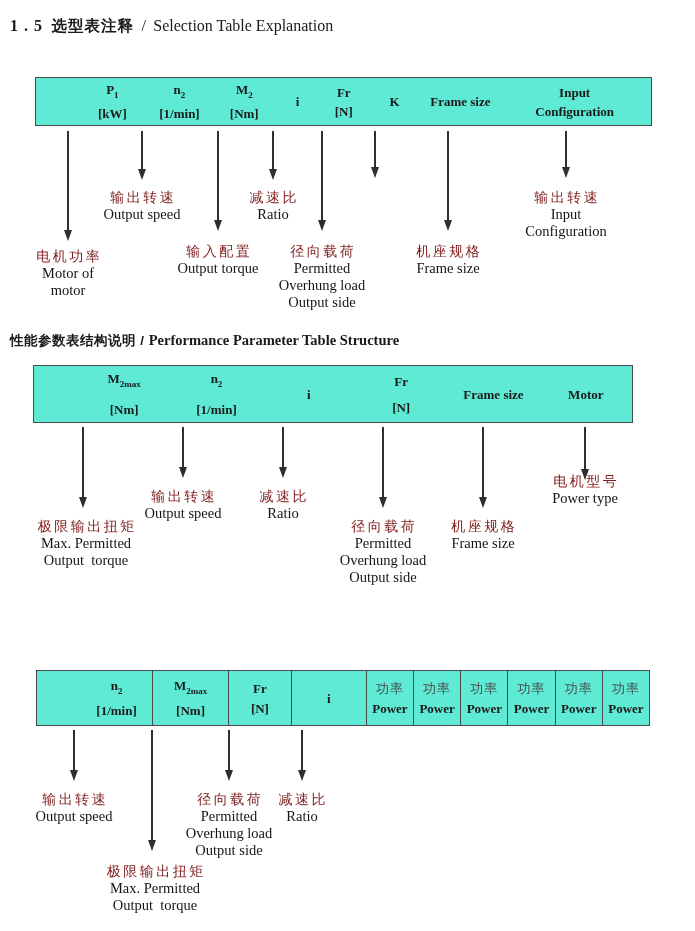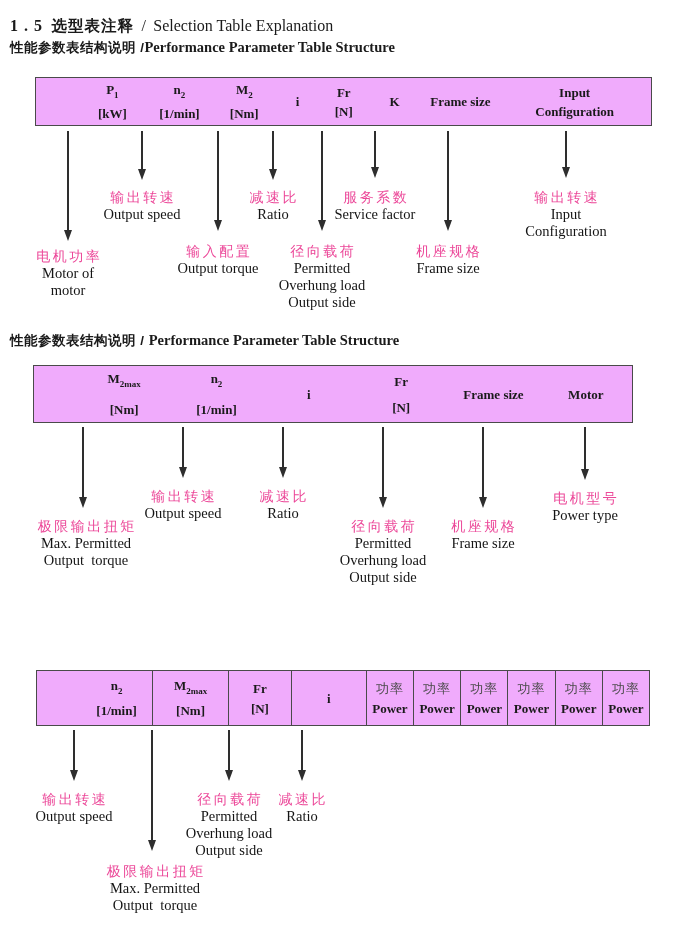--- a/index.html
+++ b/index.html
@@ -8,56 +8,53 @@
   
   .title{position:absolute;left:10px;top:8px;white-space:nowrap;margin-top:8px;}
   .t-num{font-family:"Liberation Serif",serif;font-weight:bold;font-size:16px;letter-spacing:1px;}
   .t-zh{font-weight:bold;font-size:15.5px;letter-spacing:1px;margin-left:4px;}
   .t-sep{font-family:"Liberation Serif",serif;font-size:16px;margin:0 3px;}
   .t-en{font-family:"Liberation Serif",serif;font-size:16px;}
   .sec-heading{position:absolute;left:10px;white-space:nowrap;}
   .h-zh{font-weight:bold;font-size:13.5px;letter-spacing:0.5px;}
   .h-en{font-family:"Liberation Serif",serif;font-weight:bold;font-size:14.5px;}
   
-  .ptable{position:absolute;display:flex;background:#f0abfc;border:1px solid #4a4a4a;box-sizing:border-box;padding-left:44px;}
+  .ptable{position:absolute;display:flex;background:#5eead4;border:1px solid #4a4a4a;box-sizing:border-box;padding-left:44px;}
   .cell{display:flex;flex-direction:column;align-items:center;justify-content:center;box-sizing:border-box;}
   .t1 .cell{row-gap:6px;}
   .t2 .cell{row-gap:13px;}
   .t3 .cell{row-gap:7px;}
   .t3 .cell + .cell{border-left:1px solid #4a4a4a;}
   .l1,.l2{font-family:"Liberation Serif",serif;font-weight:bold;font-size:13px;line-height:13px;white-space:nowrap;}
   .l1 sub{font-size:9px;font-weight:bold;}
   sub:empty{display:none;}
   .l2:empty{display:none;}
   .zh-cell{font-size:13px;font-weight:normal;color:#4a4a4a;letter-spacing:1px;line-height:13px;white-space:nowrap;}
   
   .arrow{position:absolute;width:0;}
   .arrow::before{content:"";position:absolute;left:-0.7px;top:0;bottom:10px;width:1.4px;background:#2e2e2e;}
   .arrow::after{content:"";position:absolute;left:-4.5px;bottom:0;width:0;height:0;
                 border-left:4.5px solid transparent;border-right:4.5px solid transparent;border-top:11px solid #2e2e2e;}
   
   .note{position:absolute;transform:translateX(-50%);text-align:center;white-space:nowrap;}
-  .n-zh{font-size:14px;letter-spacing:2.5px;color:#ec4899;line-height:18px;margin-right:-2.5px;}
+  .n-zh{font-size:14px;letter-spacing:2.5px;color:#7f1d1d;line-height:18px;margin-right:-2.5px;}
   .n-en{font-family:"Liberation Serif",serif;font-size:14.5px;color:#141414;line-height:17px;white-space:pre;}
 </style>
 </head>
 <body>
 
 <div class="page">
 
   <div class="title">
     <span class="t-num">1 . 5</span>
     <span class="t-zh">选型表注释</span>
     <span class="t-sep">/</span>
     <span class="t-en">Selection Table Explanation</span>
   </div>
 
-  <div class="sec-heading" style="top:38px">
-    <span class="h-zh">性能参数表结构说明 /</span><span class="h-en">Performance Parameter Table Structure</span>
-  </div>
 
   <div class="ptable t1" style="left:35px;top:77px;width:617px;height:49px">
     <div class="cell" style="width:70px">
         <span class="l1"><span>P</span><sub>1</sub></span>
         <span class="l2">[kW]</span>
       </div>
     <div class="cell" style="width:75px">
         <span class="l1"><span>n</span><sub>2</sub></span>
         <span class="l2">[1/min]</span>
       </div>
@@ -109,24 +106,20 @@
   <div class="note" style="left:273px;top:188px">
     <div class="n-zh">减速比</div>
     <div class="n-en">Ratio</div>
   </div>
   <div class="note" style="left:322px;top:242px">
     <div class="n-zh">径向载荷</div>
     <div class="n-en">Permitted</div>
     <div class="n-en">Overhung load</div>
     <div class="n-en">Output side</div>
   </div>
-  <div class="note" style="left:375px;top:188px">
-    <div class="n-zh">服务系数</div>
-    <div class="n-en">Service factor</div>
-  </div>
   <div class="note" style="left:448px;top:242px">
     <div class="n-zh">机座规格</div>
     <div class="n-en">Frame size</div>
   </div>
   <div class="note" style="left:566px;top:188px">
     <div class="n-zh">输出转速</div>
     <div class="n-en">Input</div>
     <div class="n-en">Configuration</div>
   </div>
 
@@ -181,21 +174,21 @@
   <div class="note" style="left:383px;top:517px">
     <div class="n-zh">径向载荷</div>
     <div class="n-en">Permitted</div>
     <div class="n-en">Overhung load</div>
     <div class="n-en">Output side</div>
   </div>
   <div class="note" style="left:483px;top:517px">
     <div class="n-zh">机座规格</div>
     <div class="n-en">Frame size</div>
   </div>
-  <div class="note" style="left:585px;top:489px">
+  <div class="note" style="left:585px;top:472px">
     <div class="n-zh">电机型号</div>
     <div class="n-en">Power type</div>
   </div>
 
 
   <div class="ptable t3" style="left:36px;top:670px;width:614px;height:56px">
     <div class="cell" style="width:77px">
         <span class="l1"><span>n</span><sub>2</sub></span>
         <span class="l2">[1/min]</span>
       </div>

